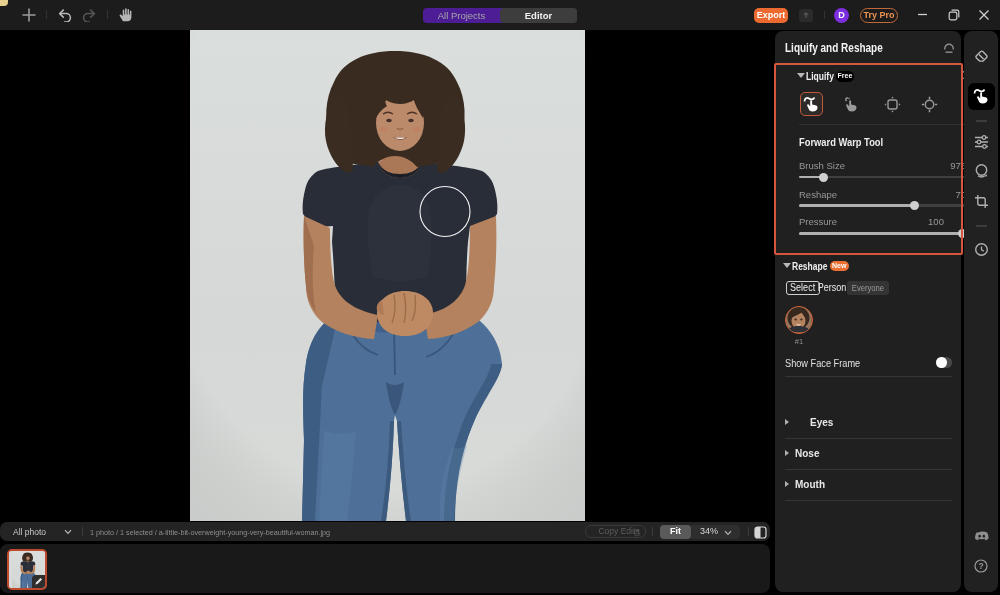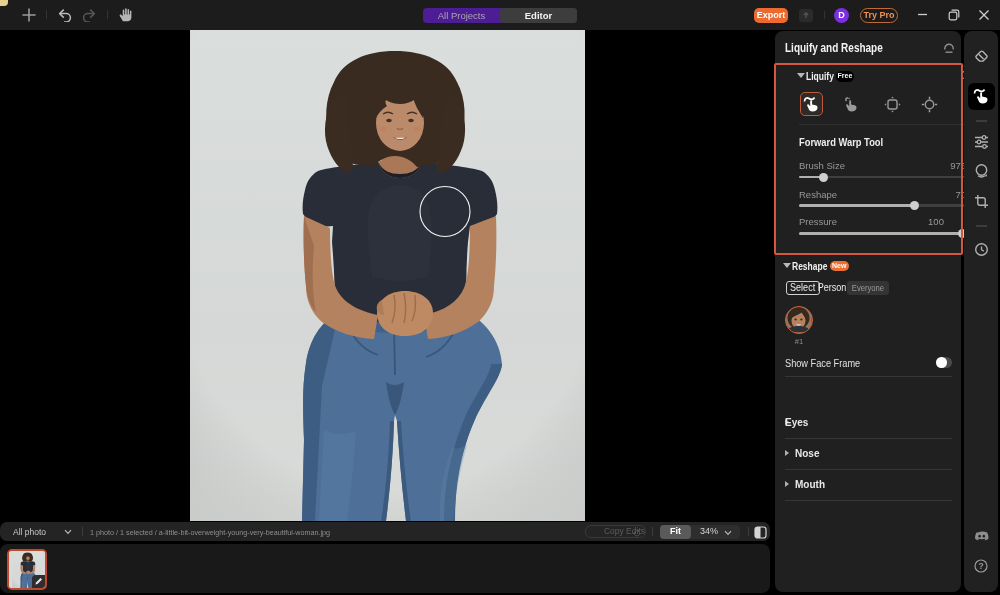--- a/index.html
+++ b/index.html
@@ -117,21 +117,21 @@
   </svg>
 </div>
 
 <div class="abs" style="left:0;top:522px;width:770px;height:19px;background:#242424;border-radius:7px">
   <div class="abs" style="left:13px;top:4.5px;font-size:8.5px;color:#c9c9c9">All photo</div>
   <svg class="abs" style="left:64px;top:7px" width="8" height="6" viewBox="0 0 8 6">
       <path d="M1 1.2 4 4.4 7 1.2" stroke="#b9b9b9" stroke-width="1.2" fill="none"></path>
     </svg>
   <div class="sep" style="left:82px;top:5px;height:9px;background:#3c3c3c"></div>
   <div class="abs" style="left:90px;top:5.5px;font-size:8px;color:#8f8f8f;transform:scaleX(.9);transform-origin:left top;white-space:nowrap">1 photo / 1 selected / a-little-bit-overweight-young-very-beautiful-woman.jpg</div>
-  <div class="abs" style="left:585px;top:3px;width:61px;height:13px;border:1px solid #393939;border-radius:6px;color:#5d5d5d;font-size:8.5px;line-height:11.5px;text-align:right;padding-left:7px">Copy Edits
+  <div class="abs" style="left:585px;top:3px;width:61px;height:13px;border:1px solid #393939;border-radius:6px;color:#5d5d5d;font-size:8.5px;line-height:11.5px;text-align:center;padding-left:7px">Copy Edits
     <svg class="abs" style="left:47px;top:2.5px" width="8" height="8" viewBox="0 0 10 10">
         <path d="M8.5 5a3.5 3.5 0 1 1-1.2-2.6M7.5 0.8v1.8H5.7" stroke="#5d5d5d" stroke-width="1" fill="none"></path>
       </svg>
   </div>
   <div class="sep" style="left:652px;top:5px;height:9px;background:#3c3c3c"></div>
   <div class="abs" style="left:660px;top:3px;width:80px;height:13.5px;background:#2e2e2e;border-radius:4px">
     <div class="abs" style="left:0;top:0;width:31px;height:13.5px;background:#5a5a5a;border-radius:4px;color:#fff;font-size:9px;font-weight:bold;text-align:center;line-height:13.5px">Fit</div>
     <div class="abs" style="left:36px;top:0;width:26px;height:13.5px;color:#d8d8d8;font-size:9px;text-align:center;line-height:13.5px">34%</div>
     <svg class="abs" style="left:64px;top:4.5px" width="8" height="6" viewBox="0 0 8 6">
         <path d="M1 1.2 4 4.4 7 1.2" stroke="#b9b9b9" stroke-width="1.2" fill="none"></path>
@@ -235,21 +235,21 @@
     </svg>
   </div>
   <div class="abs" style="left:10px;top:82px;width:28px;text-align:center;font-size:7.5px;color:#8f8f8f">#1</div>
   <div class="abs" style="left:10px;top:103px;font-size:10px;color:#e0e0e0;transform:scaleX(.92);transform-origin:left top;white-space:nowrap">Show Face Frame</div>
   <div class="abs" style="left:161.5px;top:102px;width:15.5px;height:10.5px;background:#4a4a4a;border-radius:5.5px"></div>
   <div class="abs" style="left:161px;top:102px;width:10.5px;height:10.5px;background:#fff;border-radius:50%"></div>
   <div class="abs" style="left:10px;top:120.5px;width:167px;height:1px;background:#363636"></div>
 
   <div class="abs" style="left:9px;top:152px;width:168px;height:31px">
     <div class="abs" style="left:1px;top:12px;width:0;height:0;border-top:3.5px solid transparent;border-bottom:3.5px solid transparent;border-left:4.5px solid #b0b0b0"></div>
-    <div class="abs" style="left:1px;top:9.5px;font-size:10px;font-weight:bold;color:#e8e8e8">Eyes</div>
+    <div class="abs" style="left:26px;top:9.5px;font-size:10px;font-weight:bold;color:#e8e8e8">Eyes</div>
     <div class="abs" style="left:1px;top:30.5px;width:167px;height:1px;background:#363636"></div>
   </div>
   <div class="abs" style="left:9px;top:183px;width:168px;height:31px">
     <div class="abs" style="left:1px;top:12px;width:0;height:0;border-top:3.5px solid transparent;border-bottom:3.5px solid transparent;border-left:4.5px solid #b0b0b0"></div>
     <div class="abs" style="left:11px;top:9.5px;font-size:10px;font-weight:bold;color:#e8e8e8">Nose</div>
     <div class="abs" style="left:1px;top:30.5px;width:167px;height:1px;background:#363636"></div>
   </div>
   <div class="abs" style="left:9px;top:214px;width:168px;height:31px">
     <div class="abs" style="left:1px;top:12px;width:0;height:0;border-top:3.5px solid transparent;border-bottom:3.5px solid transparent;border-left:4.5px solid #b0b0b0"></div>
     <div class="abs" style="left:11px;top:9.5px;font-size:10px;font-weight:bold;color:#e8e8e8">Mouth</div>

